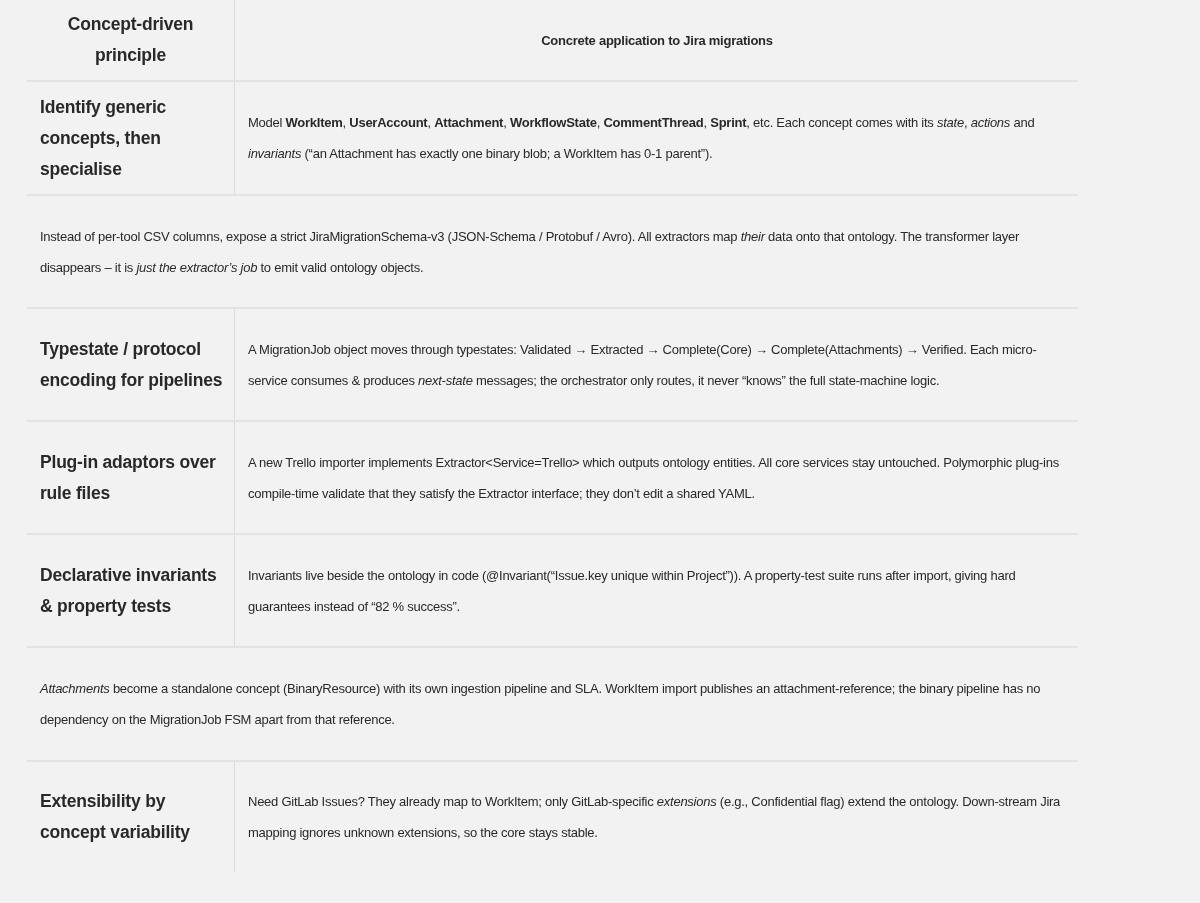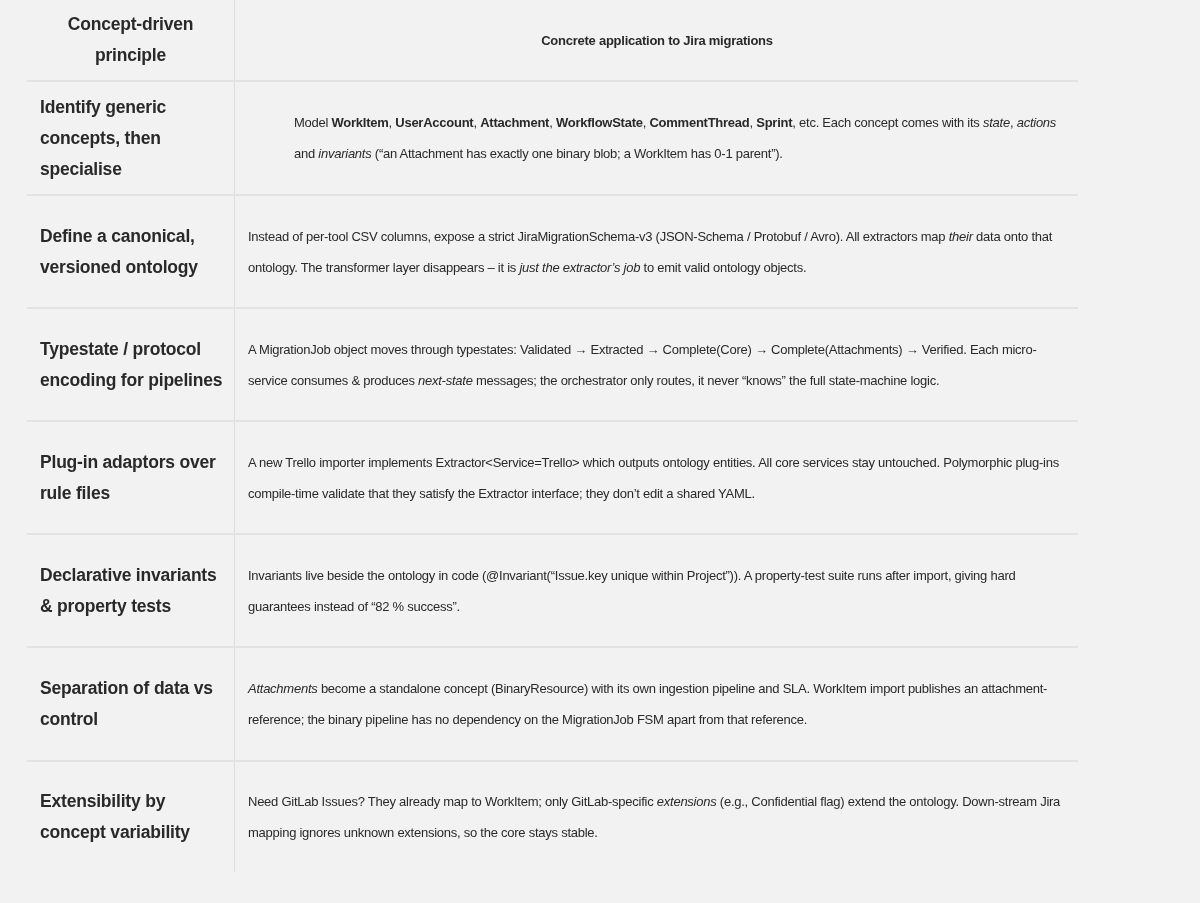--- a/index.html
+++ b/index.html
@@ -66,29 +66,28 @@
   </style>
 </head>
 <body>
 
 <div class="table">
   <div class="row header" style="height:80px;">
     <div class="cell-left">Concept-driven principle</div>
     <div class="cell-right">Concrete application to Jira migrations</div>
   </div>
 
-  <div class="row" style="height:112px;gap:46px;">
+  <div class="row" style="height:112px;">
     <div class="cell-left">Identify generic concepts, then specialise</div>
     <div class="cell-right">
         <div class="txt"><span>Model </span><b>WorkItem</b><span>, </span><b>UserAccount</b><span>, </span><b>Attachment</b><span>, </span><b>WorkflowState</b><span>, </span><b>CommentThread</b><span>, </span><b>Sprint</b><span>, etc. Each concept comes with its </span><i>state</i><span>, </span><i>actions</i><span> and </span><i>invariants</i><span> (“an Attachment has exactly one binary blob; a WorkItem has 0-1 parent”).</span></div>
       </div>
   </div>
 
   <div class="row" style="height:111px;">
-    <div class="cell-left">Define a canonical, versioned ontology</div>
     <div class="cell-right">
         <div class="txt"><span>Instead of per-tool CSV columns, expose a strict JiraMigrationSchema-v3 (JSON-Schema / Protobuf / Avro). All extractors map </span><i>their</i><span> data onto that ontology. The transformer layer disappears – it is </span><i>just the extractor’s job</i><span> to emit valid ontology objects.</span></div>
       </div>
   </div>
 
   <div class="row" style="height:111px;">
     <div class="cell-left">Typestate / protocol encoding for pipelines</div>
     <div class="cell-right">
         <div class="txt"><span>A MigrationJob object moves through typestates: Validated → Extracted → Complete(Core) → Complete(Attachments) → Verified. Each micro-service consumes &amp; produces </span><i>next-state</i><span> messages; the orchestrator only routes, it never “knows” the full state-machine logic.</span></div>
       </div>
@@ -102,21 +101,20 @@
   </div>
 
   <div class="row" style="height:111px;justify-content:center;">
     <div class="cell-left">Declarative invariants &amp; property tests</div>
     <div class="cell-right">
         <div class="txt"><span>Invariants live beside the ontology in code (@Invariant(“Issue.key unique within Project”)). A property-test suite runs after import, giving hard guarantees instead of “82 % success”.</span></div>
       </div>
   </div>
 
   <div class="row" style="height:112px;">
-    <div class="cell-left">Separation of data vs control</div>
     <div class="cell-right">
         <div class="txt"><i>Attachments</i><span> become a standalone concept (BinaryResource) with its own ingestion pipeline and SLA. WorkItem import publishes an attachment-reference; the binary pipeline has no dependency on the MigrationJob FSM apart from that reference.</span></div>
       </div>
   </div>
 
   <div class="row last" style="height:110px;">
     <div class="cell-left">Extensibility by concept variability</div>
     <div class="cell-right">
         <div class="txt"><span>Need GitLab Issues? They already map to WorkItem; only GitLab-specific </span><i>extensions</i><span> (e.g., Confidential flag) extend the ontology. Down-stream Jira mapping ignores unknown extensions, so the core stays stable.</span></div>
       </div>

